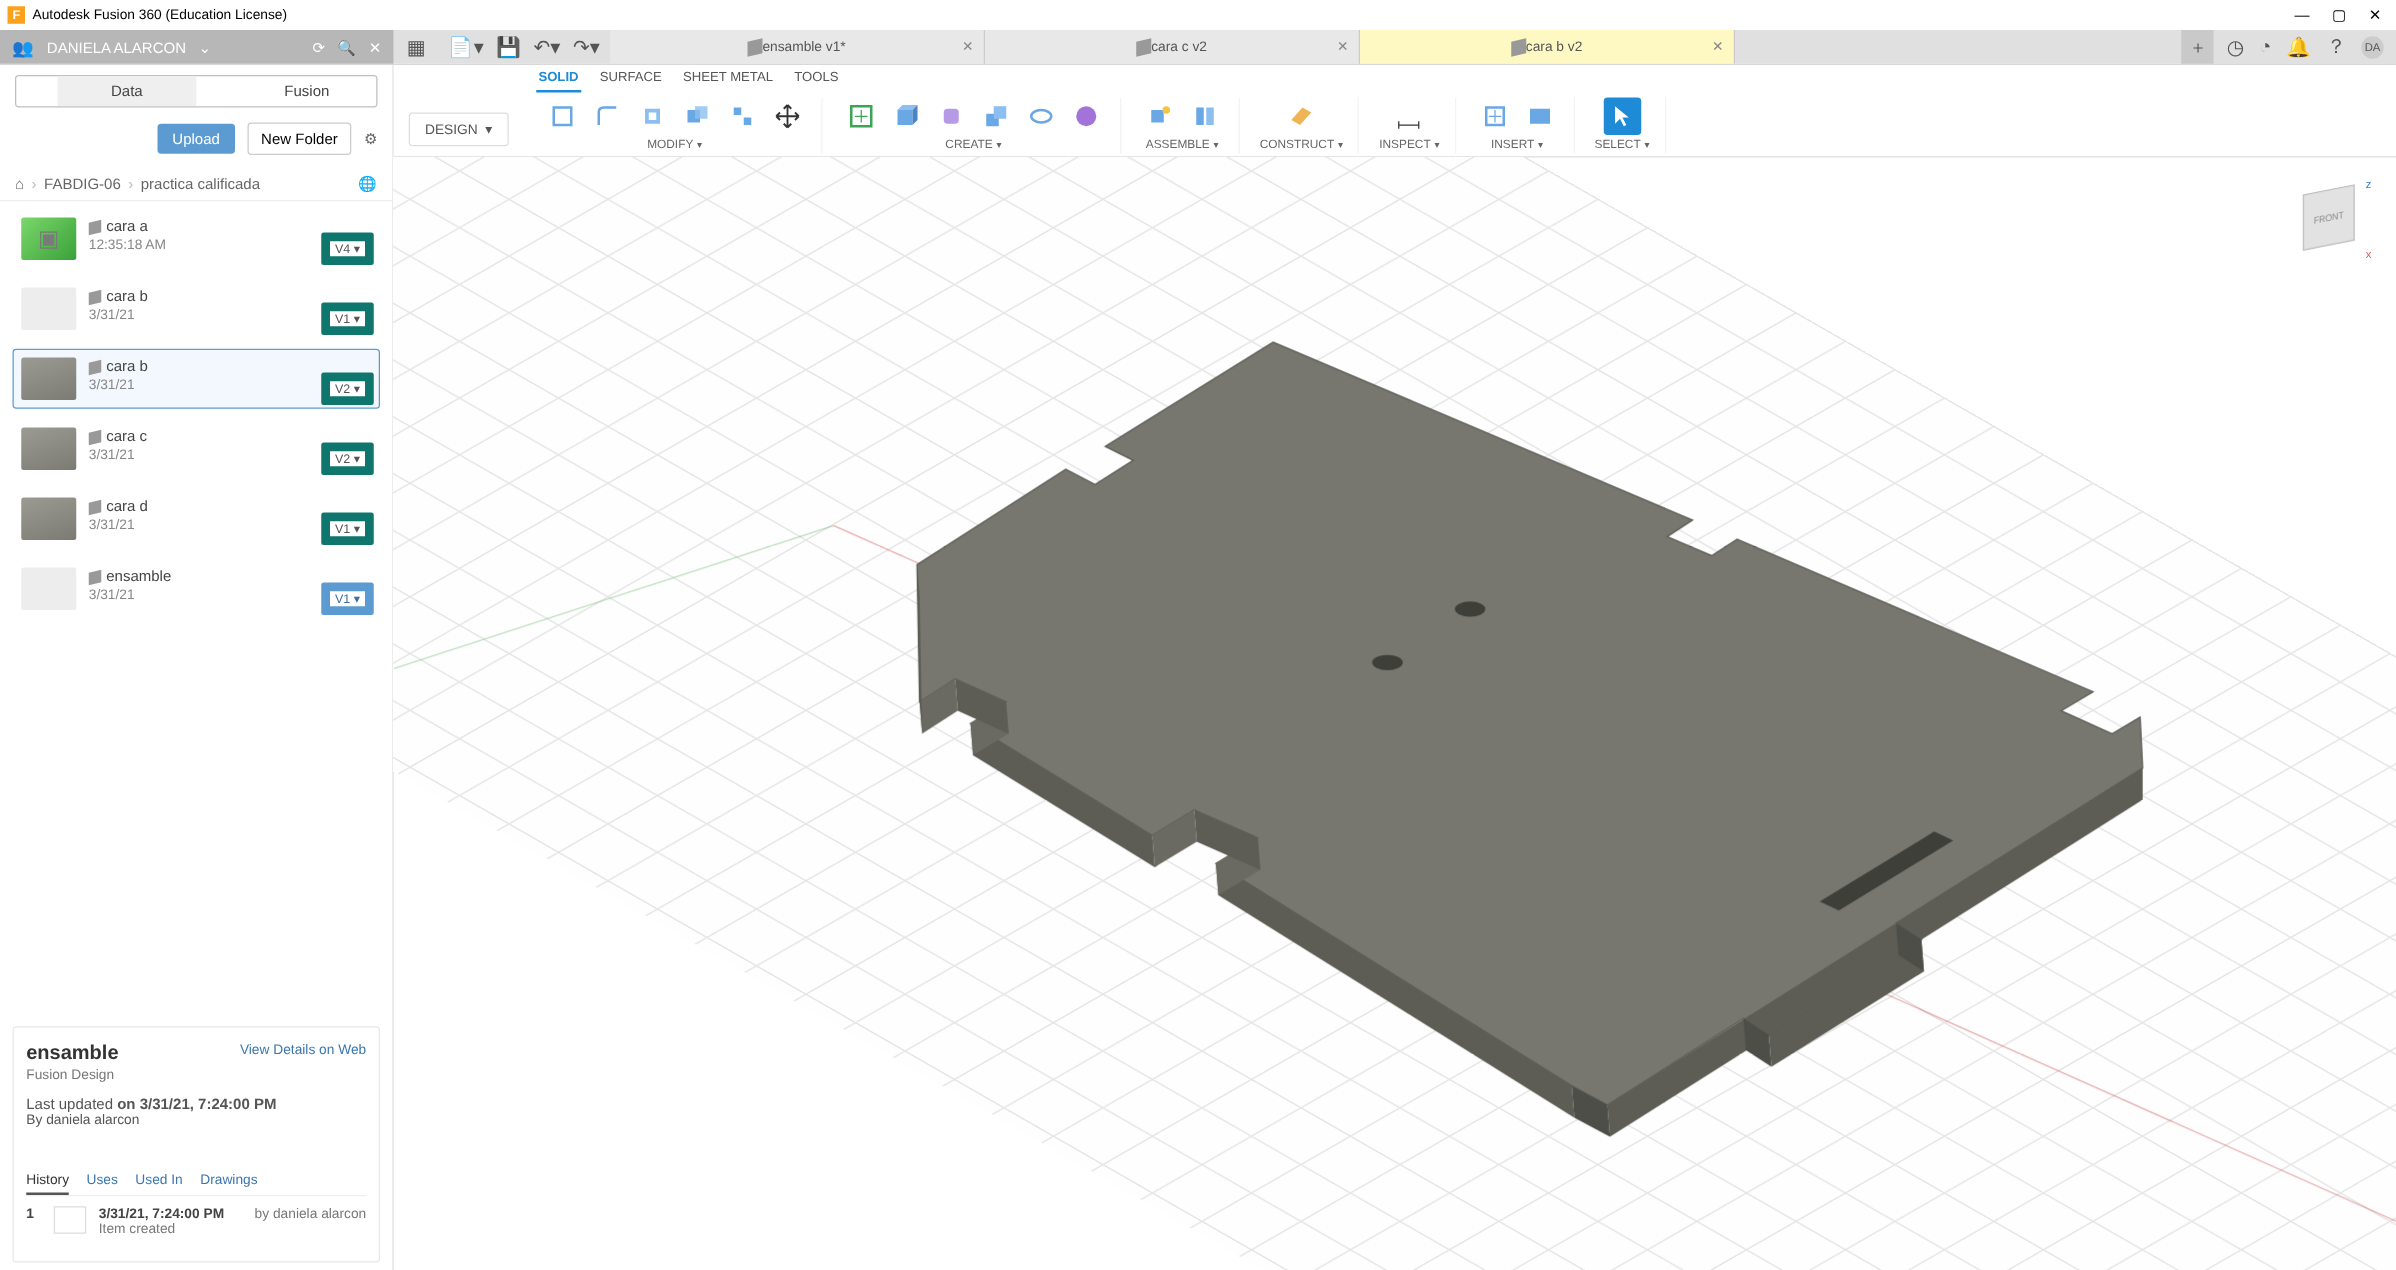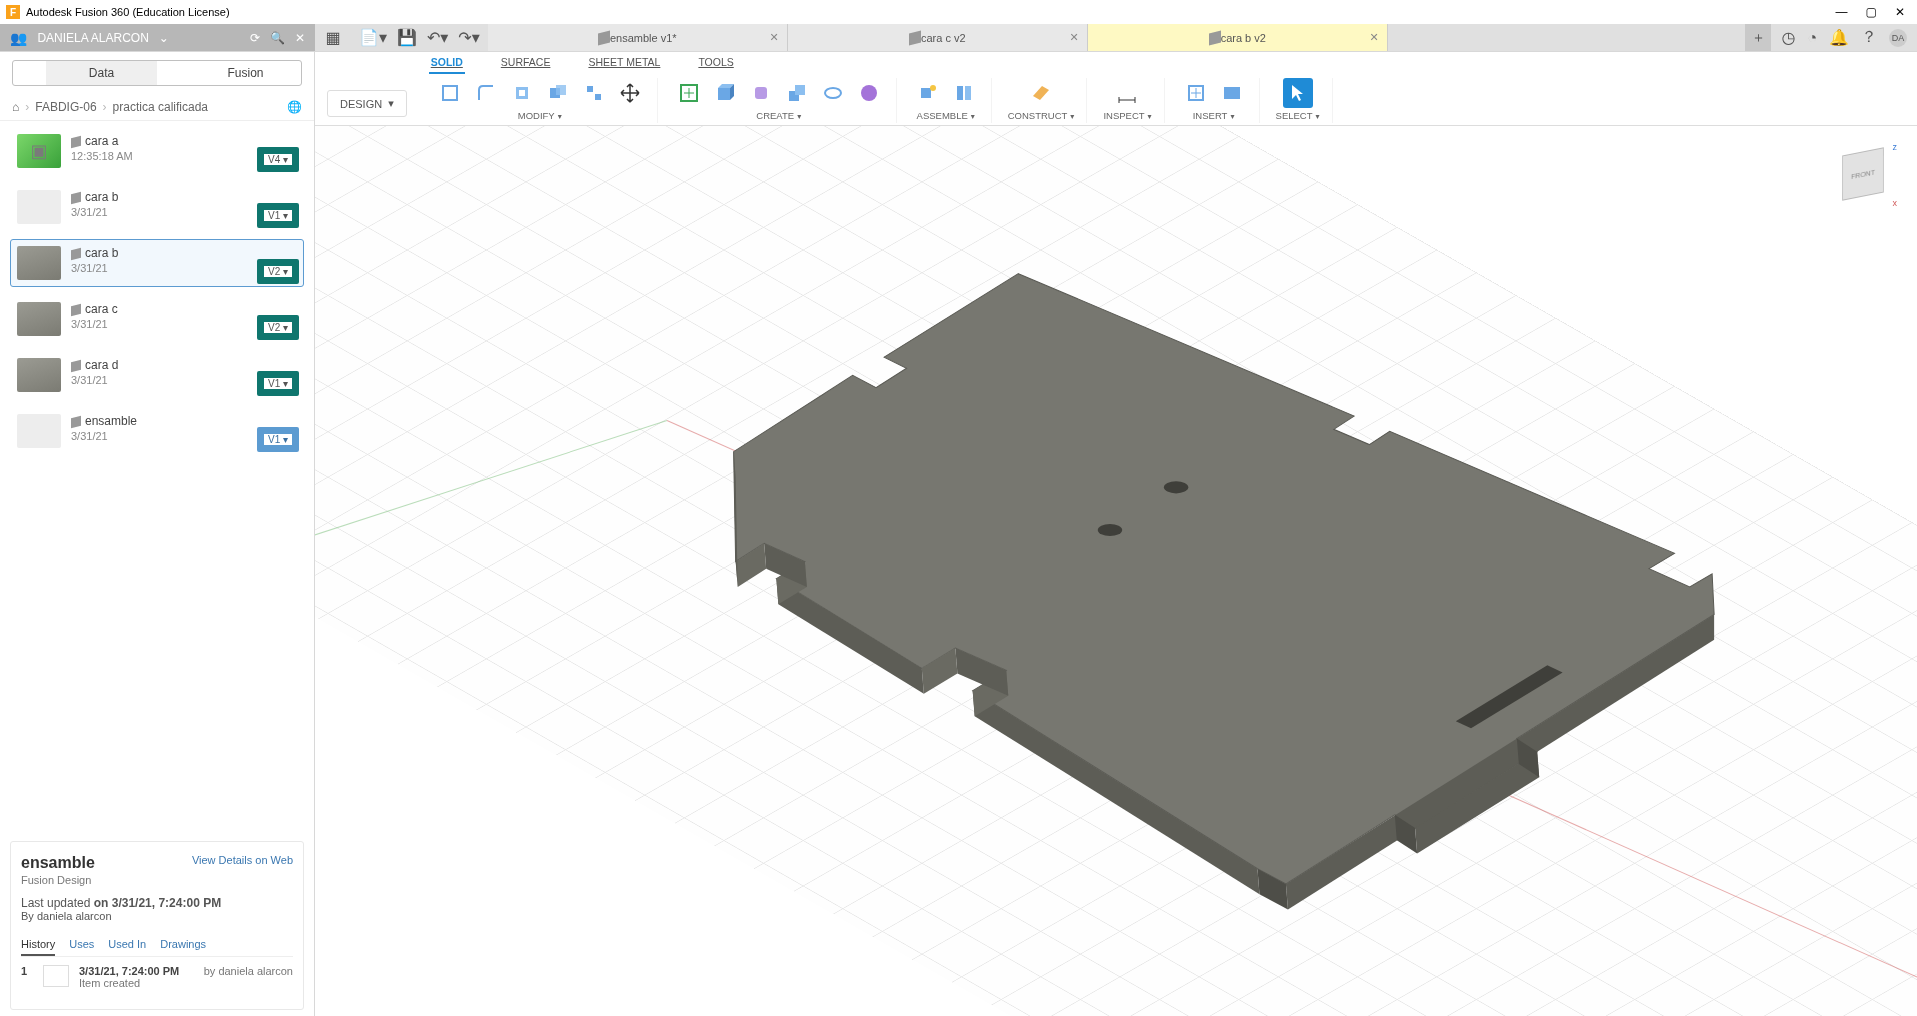--- a/index.html
+++ b/index.html
@@ -62,39 +62,39 @@
 .ver-badge.sel { border-color:#5c9bd1; color:#3a6fa0; }
 
 .details { margin: 6px 10px; padding: 12px 10px; border: 1px solid #e8e8e8; border-radius: 3px; }
 .details h3 { font-size: 16px; font-weight: 600; color: #333; margin-bottom: 2px; }
 .details .subtype { font-size: 11px; color: #777; }
 .details .view-web { float: right; color: #3a77b0; font-size: 11px; cursor: pointer; }
 .details .updated { margin-top: 10px; font-size: 12px; color: #555; }
 .details .by { font-size: 11px; color: #555; }
 
 .det-tabs { display: flex; gap: 14px; font-size: 11px; margin-top: 12px; border-bottom: 1px solid #eee; }
-.det-tabs span { padding: 4px 0; cursor: pointer; color: #3a77b0; }
+.det-tabs span { padding: 4px 0; cursor: pointer; color: #3a77b0; margin-top: 20px; }
 .det-tabs span.sel { color: #333; border-bottom: 2px solid #555; }
 
 .history-row { display: flex; gap: 10px; align-items: flex-start; padding: 8px 0; font-size: 11px; }
 .history-row .num { font-weight: bold; width: 12px; }
 .history-row .hthumb { width: 26px; height: 22px; background: #fff; border:1px solid #ddd; }
 .history-row .hmid { flex: 1; }
 .history-row .hmid .t { font-weight: bold; color: #444; }
 .history-row .hmid .s { color: #777; }
 .history-row .hby { color: #777; }
 
 
 .workspace { flex: 1; position: relative; background: #fff; display: flex; flex-direction: column; }
 
 
 .ribbon { background: #fff; border-bottom: 1px solid #ddd; display: flex; align-items: flex-end; padding: 0 8px; }
 .ws-selector { padding: 6px 12px; border: 1px solid #ddd; border-radius: 3px; margin: 8px 16px 8px 4px; font-size: 11px; color: #555; display: flex; align-items: center; gap: 6px; cursor: pointer; background:#fff; }
 .ribbon-tabs { display: flex; flex-direction: column; flex: 1; }
-.rtab-row { display: flex; gap: 34px; padding: 0 6px; font-size: 10.5px; color: #555; text-decoration: underline; }
+.rtab-row { display: flex; gap: 13px; padding: 0 6px; font-size: 10.5px; color: #555; }
 .rtab-row span { padding: 4px 2px; cursor: pointer; }
 .rtab-row span.sel { color: #1f8bd6; border-bottom: 2px solid #1f8bd6; font-weight: 600; }
 .rtools-row { display: flex; align-items: center; gap: 4px; padding: 4px 0 2px; }
 .tool-group { display: flex; flex-direction: column; align-items: center; border-right: 1px solid #f3f3f3; padding: 0 12px 2px; }
 .tool-group .icons { display: flex; gap: 6px; align-items: center; }
 .tbtn { width: 30px; height: 30px; border-radius: 3px; display: flex; align-items: center; justify-content: center; cursor: pointer; }
 .tbtn svg { pointer-events: none; }
 .tool-group .label { font-size: 9.5px; color: #666; margin-top: 2px; display: flex; align-items: center; gap: 3px; }
 .tool-group .label .dd::after { content: "▾"; font-size: 8px; color: #666; }
 .select-group .tbtn { background: #1f8bd6; }
@@ -185,20 +185,25 @@
     </div>
   </div>
 </div>
 
 <div class="main">
 
   <div class="panel">
     <div class="segmented">
       <div class="sel">Data</div>
       <div>Fusion</div>
+    </div>
+    <div class="upload-row">
+      <button class="btn-upload">Upload</button>
+      <button class="btn-newfolder">New Folder</button>
+      <span class="gear">⚙</span>
     </div>
     <div class="breadcrumb">
       <span class="crumb">⌂</span>
       <span class="sep">›</span>
       <span class="crumb">FABDIG-06</span>
       <span class="sep">›</span>
       <span class="crumb">practica calificada</span>
       <span class="globe">🌐</span>
     </div>
 

